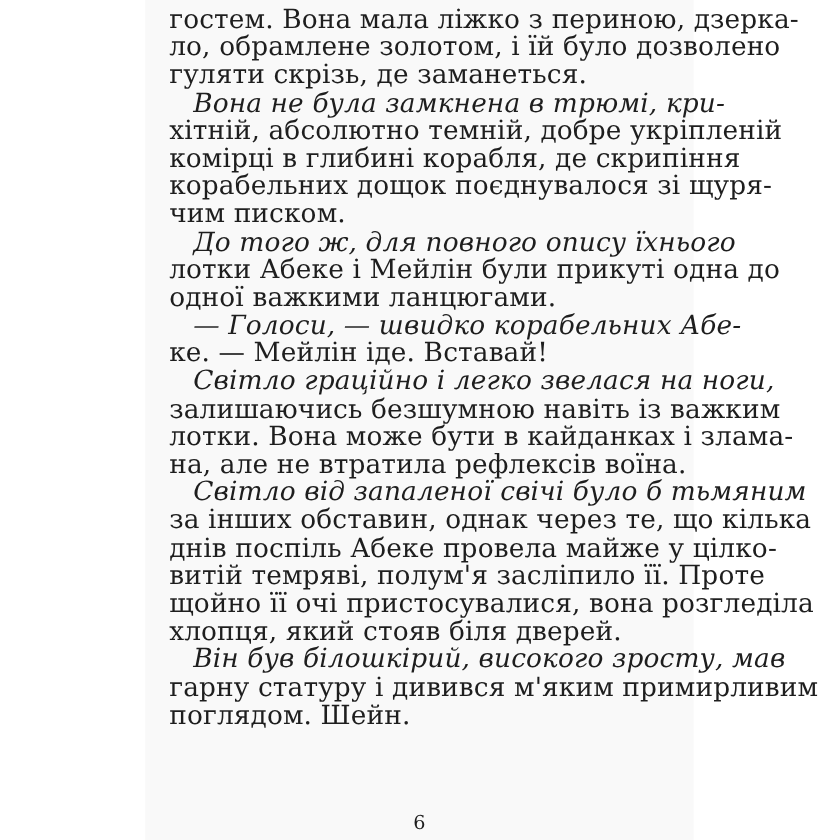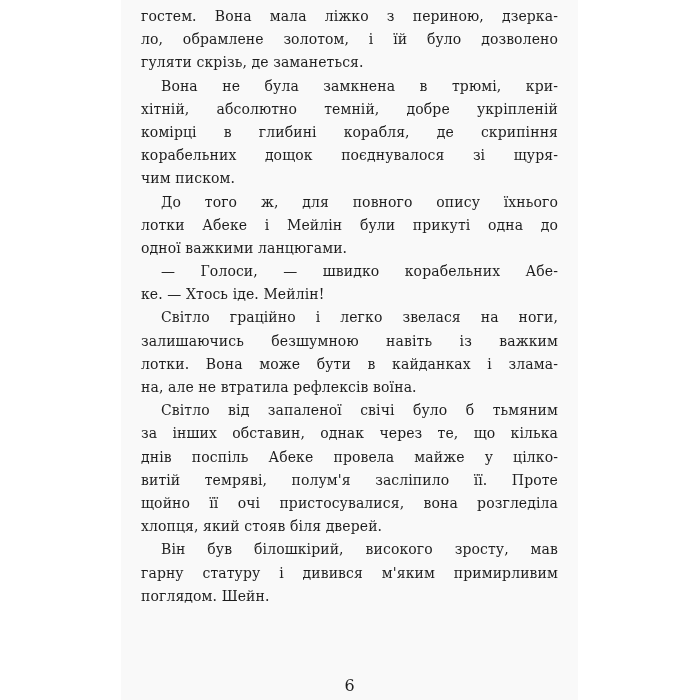--- a/index.html
+++ b/index.html
@@ -20,39 +20,40 @@
       width: 457px;
       height: 700px;
       background: #f9f9f9;
     }
     .text-block {
       position: absolute;
       left: 20px;
       top: 5px;
       width: 417px;
       font-family: "DejaVu Serif", "Liberation Serif", serif;
-      font-size: 14px;
+      font-size: 22px;
       line-height: 23.2px;
       color: #1e1e1e;
       letter-spacing: 0.1px;
     }
     .para {
       margin: 0;
       text-align: justify;
       text-indent: 0;
     }
     .line {
       display: block;
       white-space: nowrap;
       text-align: justify;
       text-align-last: justify;
       height: 23.2px;
     }
     .line.first {
       padding-left: 20px;
+      font-style: italic;
     }
     .line.last {
       text-align-last: left;
     }
     .page-number {
       position: absolute;
       left: 0;
       width: 100%;
       top: 676px;
       text-align: center;
@@ -82,21 +83,21 @@
     </p>
 
     <p class="para">
       <span class="line first">До того ж, для повного опису їхнього</span>
       <span class="line">лотки Абеке і Мейлін були прикуті одна до</span>
       <span class="line last">одної важкими ланцюгами.</span>
     </p>
 
     <p class="para">
       <span class="line first">— Голоси, — швидко корабельних Абе-</span>
-      <span class="line last">ке. — Хтось іде. Мейлін!</span>
+      <span class="line last">ке. — Мейлін іде. Вставай!</span>
     </p>
 
     <p class="para">
       <span class="line first">Світло граційно і легко звелася на ноги,</span>
       <span class="line">залишаючись безшумною навіть із важким</span>
       <span class="line">лотки. Вона може бути в кайданках і злама-</span>
       <span class="line last">на, але не втратила рефлексів воїна.</span>
     </p>
 
     <p class="para">

